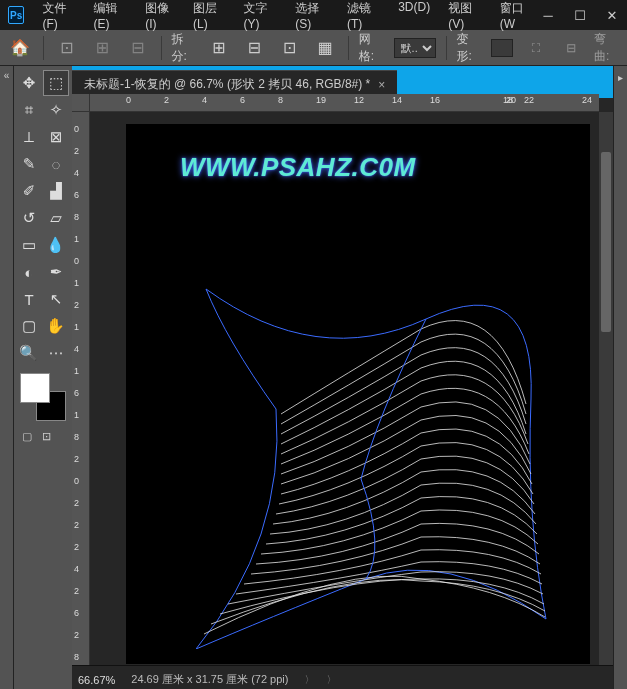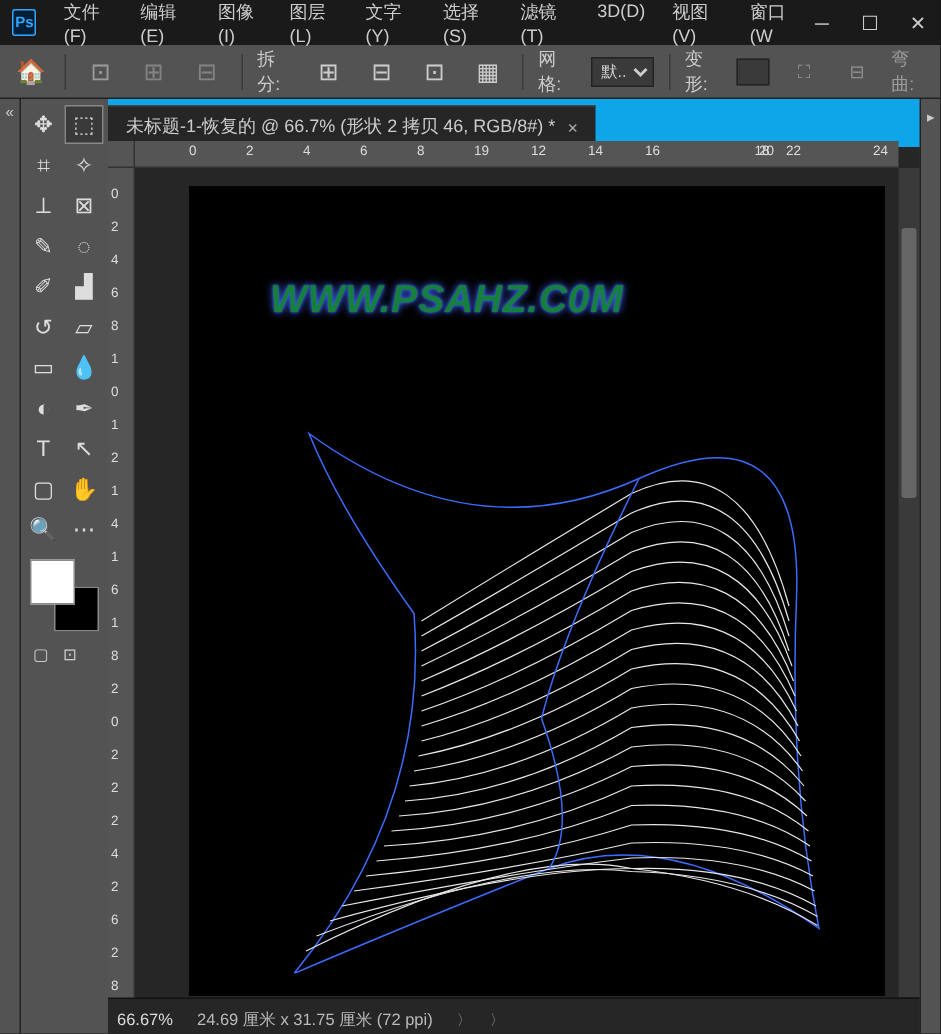--- a/index.html
+++ b/index.html
@@ -39,21 +39,21 @@
 .tab-close { font-size: 12px; color: #aaa; }
 
 .ruler-corner { position: absolute; top: 28px; left: 0; width: 18px; height: 18px; background: #555; border-right: 1px solid #333; border-bottom: 1px solid #333; z-index: 3; }
 .ruler-h { position: absolute; top: 28px; left: 18px; right: 14px; height: 18px; background: #555; border-bottom: 1px solid #333; overflow: hidden; z-index: 2; }
 .ruler-v { position: absolute; top: 46px; left: 0; bottom: 28px; width: 18px; background: #555; border-right: 1px solid #333; overflow: hidden; z-index: 2; }
 .ruler-h .tick { position: absolute; color: #ddd; font-size: 9px; top: 1px; }
 .ruler-v .tick { position: absolute; color: #ddd; font-size: 9px; left: 2px; writing-mode: horizontal-tb; }
 
 .canvas-viewport { position: absolute; top: 46px; left: 18px; right: 14px; bottom: 28px; background: #262626; overflow: hidden; }
 .canvas { position: absolute; left: 36px; top: 12px; width: 464px; height: 540px; background: #000; }
-.watermark { position: absolute; top: 28px; left: 54px; color: #15803d; font-size: 26px; font-weight: 900; font-style: italic; letter-spacing: 0.5px; text-shadow: 0 0 6px #4466ff, 0 0 2px #4466ff; font-family: Arial, sans-serif; margin-top: 32px; }
+.watermark { position: absolute; top: 28px; left: 54px; color: #5eead4; font-size: 26px; font-weight: 900; font-style: italic; letter-spacing: 0.5px; text-shadow: 0 0 6px #4466ff, 0 0 2px #4466ff; font-family: Arial, sans-serif; }
 
 .shape-svg { position: absolute; left: 70px; top: 155px; width: 360px; height: 370px; }
 
 .scroll-v { position: absolute; top: 46px; right: 0; width: 14px; bottom: 28px; background: #3a3a3a; }
 .scroll-thumb-v { position: absolute; top: 40px; width: 10px; left: 2px; height: 180px; background: #666; border-radius: 2px; }
 
 .status-bar { position: absolute; bottom: 0; left: 0; right: 0; height: 28px; background: #262626; display: flex; align-items: center; padding: 0 6px; color: #bbb; font-size: 11px; gap: 16px; border-top: 1px solid #111; }
 .zoom-field { color: #ddd; font-size: 11px; }
 .status-arrow { color: #888; font-size: 10px; }
 

